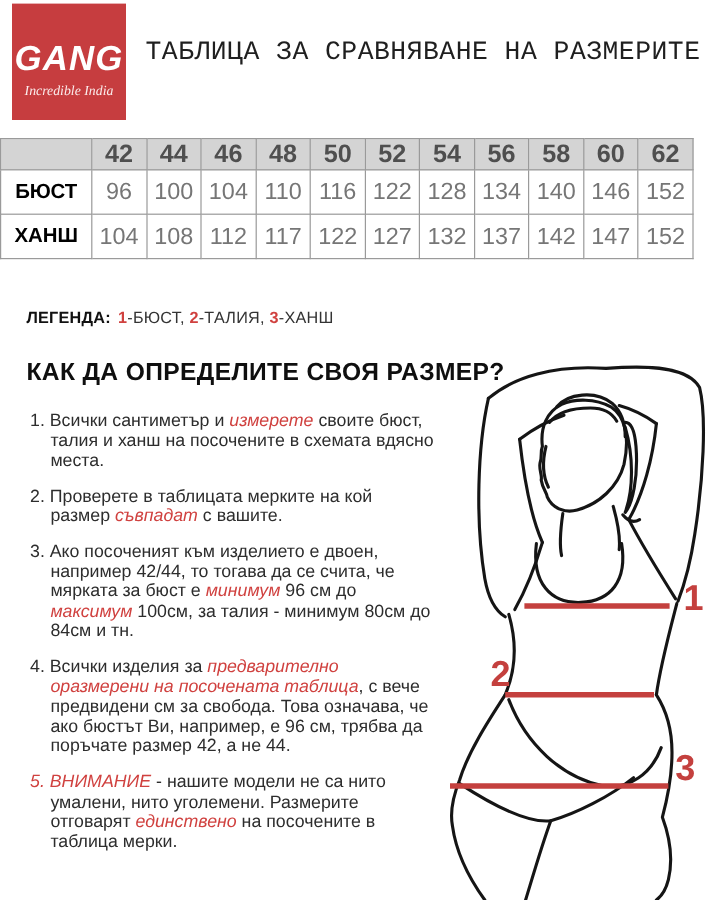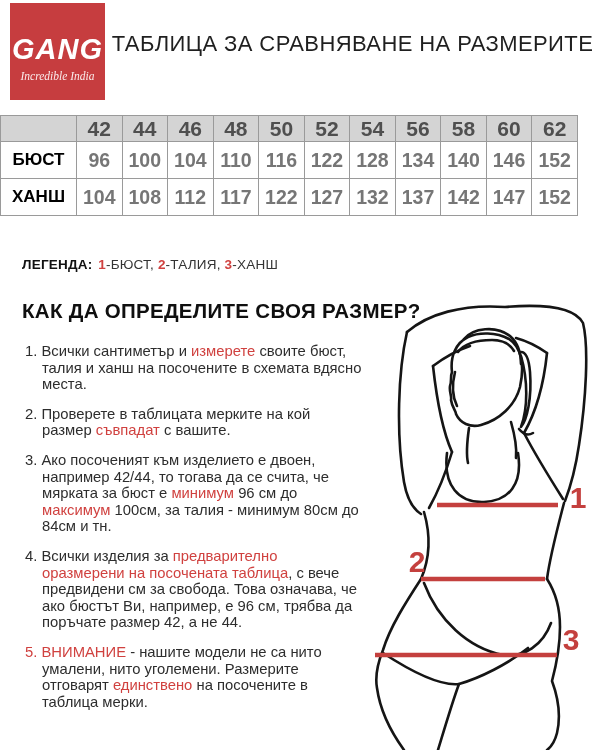--- a/index.html
+++ b/index.html
@@ -16,21 +16,21 @@
   }
   .logo-name{
     font-style:italic;font-weight:700;font-size:29px;letter-spacing:1px;
     color:#ffffff;line-height:1;margin-top:14px;
   }
   .logo-tagline{
     font-family:"Liberation Serif",serif;font-style:italic;
     font-size:11.5px;color:#fbecec;margin-top:6px;white-space:nowrap;
   }
   .header-text{
-    position:absolute;left:105px;top:31px;width:495px;text-align:center;
+    position:absolute;left:105px;top:31px;width:495px;text-align:center;font-family:Liberation Mono, monospace;
   }
   .title{font-size:22px;color:#1f1f1f;letter-spacing:.4px;line-height:1.15;}
   .subtitle{font-size:19px;color:#1f1f1f;margin-top:3px;}
   
   table.sizes{
     position:absolute;left:0;top:115px;width:578px;
     border-collapse:collapse;table-layout:fixed;
   }
   table.sizes th,table.sizes td{
     border:1.6px solid var(--tbl-border,#9a9a9a);
@@ -38,42 +38,42 @@
   }
   table.sizes thead th{
     background:var(--tbl-head-bg,#d4d4d4);
     color:var(--tbl-head-fg,#4f4f4f);
     font-size:21px;font-weight:700;height:25px;
   }
   table.sizes tbody th{
     background:#ffffff;color:#000;font-size:17px;font-weight:700;height:36px;
   }
   table.sizes tbody td{
-    color:var(--tbl-val-fg,#767676);font-size:19.5px;font-weight:700;
+    color:var(--tbl-val-fg,#767676);font-size:19.5px;font-weight:400;
   }
   
   .legend{
     position:absolute;left:22px;top:257px;font-size:13.5px;color:#333;
     letter-spacing:.2px;
   }
   .legend .legend-label{font-weight:700;color:#111;margin-right:6px;}
   .legend .num{font-weight:700;color:var(--accent,#d0413f);}
   
   .howto-heading{
     position:absolute;left:22px;top:299px;font-size:20.5px;font-weight:700;
     color:#0f0f0f;letter-spacing:.3px;
   }
   .instructions{
     position:absolute;left:25px;top:343px;width:338px;
     font-size:14.8px;line-height:16.6px;color:#2d2d2d;
   }
   .instructions .item{
     padding-left:17px;text-indent:-17px;margin-bottom:13px;
   }
-  .instructions .red,.legend .red{color:var(--accent,#d0413f);}
+  .instructions .red,.legend .red{color:var(--accent,#d0413f);font-style:italic;}
   
   .figure{position:absolute;left:370px;top:295px;width:230px;height:455px;}
   .figure svg{display:block;width:230px;height:455px;}
   .figure .outline{fill:none;stroke:#151515;stroke-width:2.6;stroke-linecap:round;stroke-linejoin:round;}
   .figure .redline{stroke:var(--fig-red,#c4403e);stroke-width:4.6;}
   .figure .figlabel{
     fill:var(--fig-red,#c4403e);font-weight:700;font-size:30px;
     font-family:"Liberation Sans",sans-serif;text-anchor:middle;
   }
 </style>

